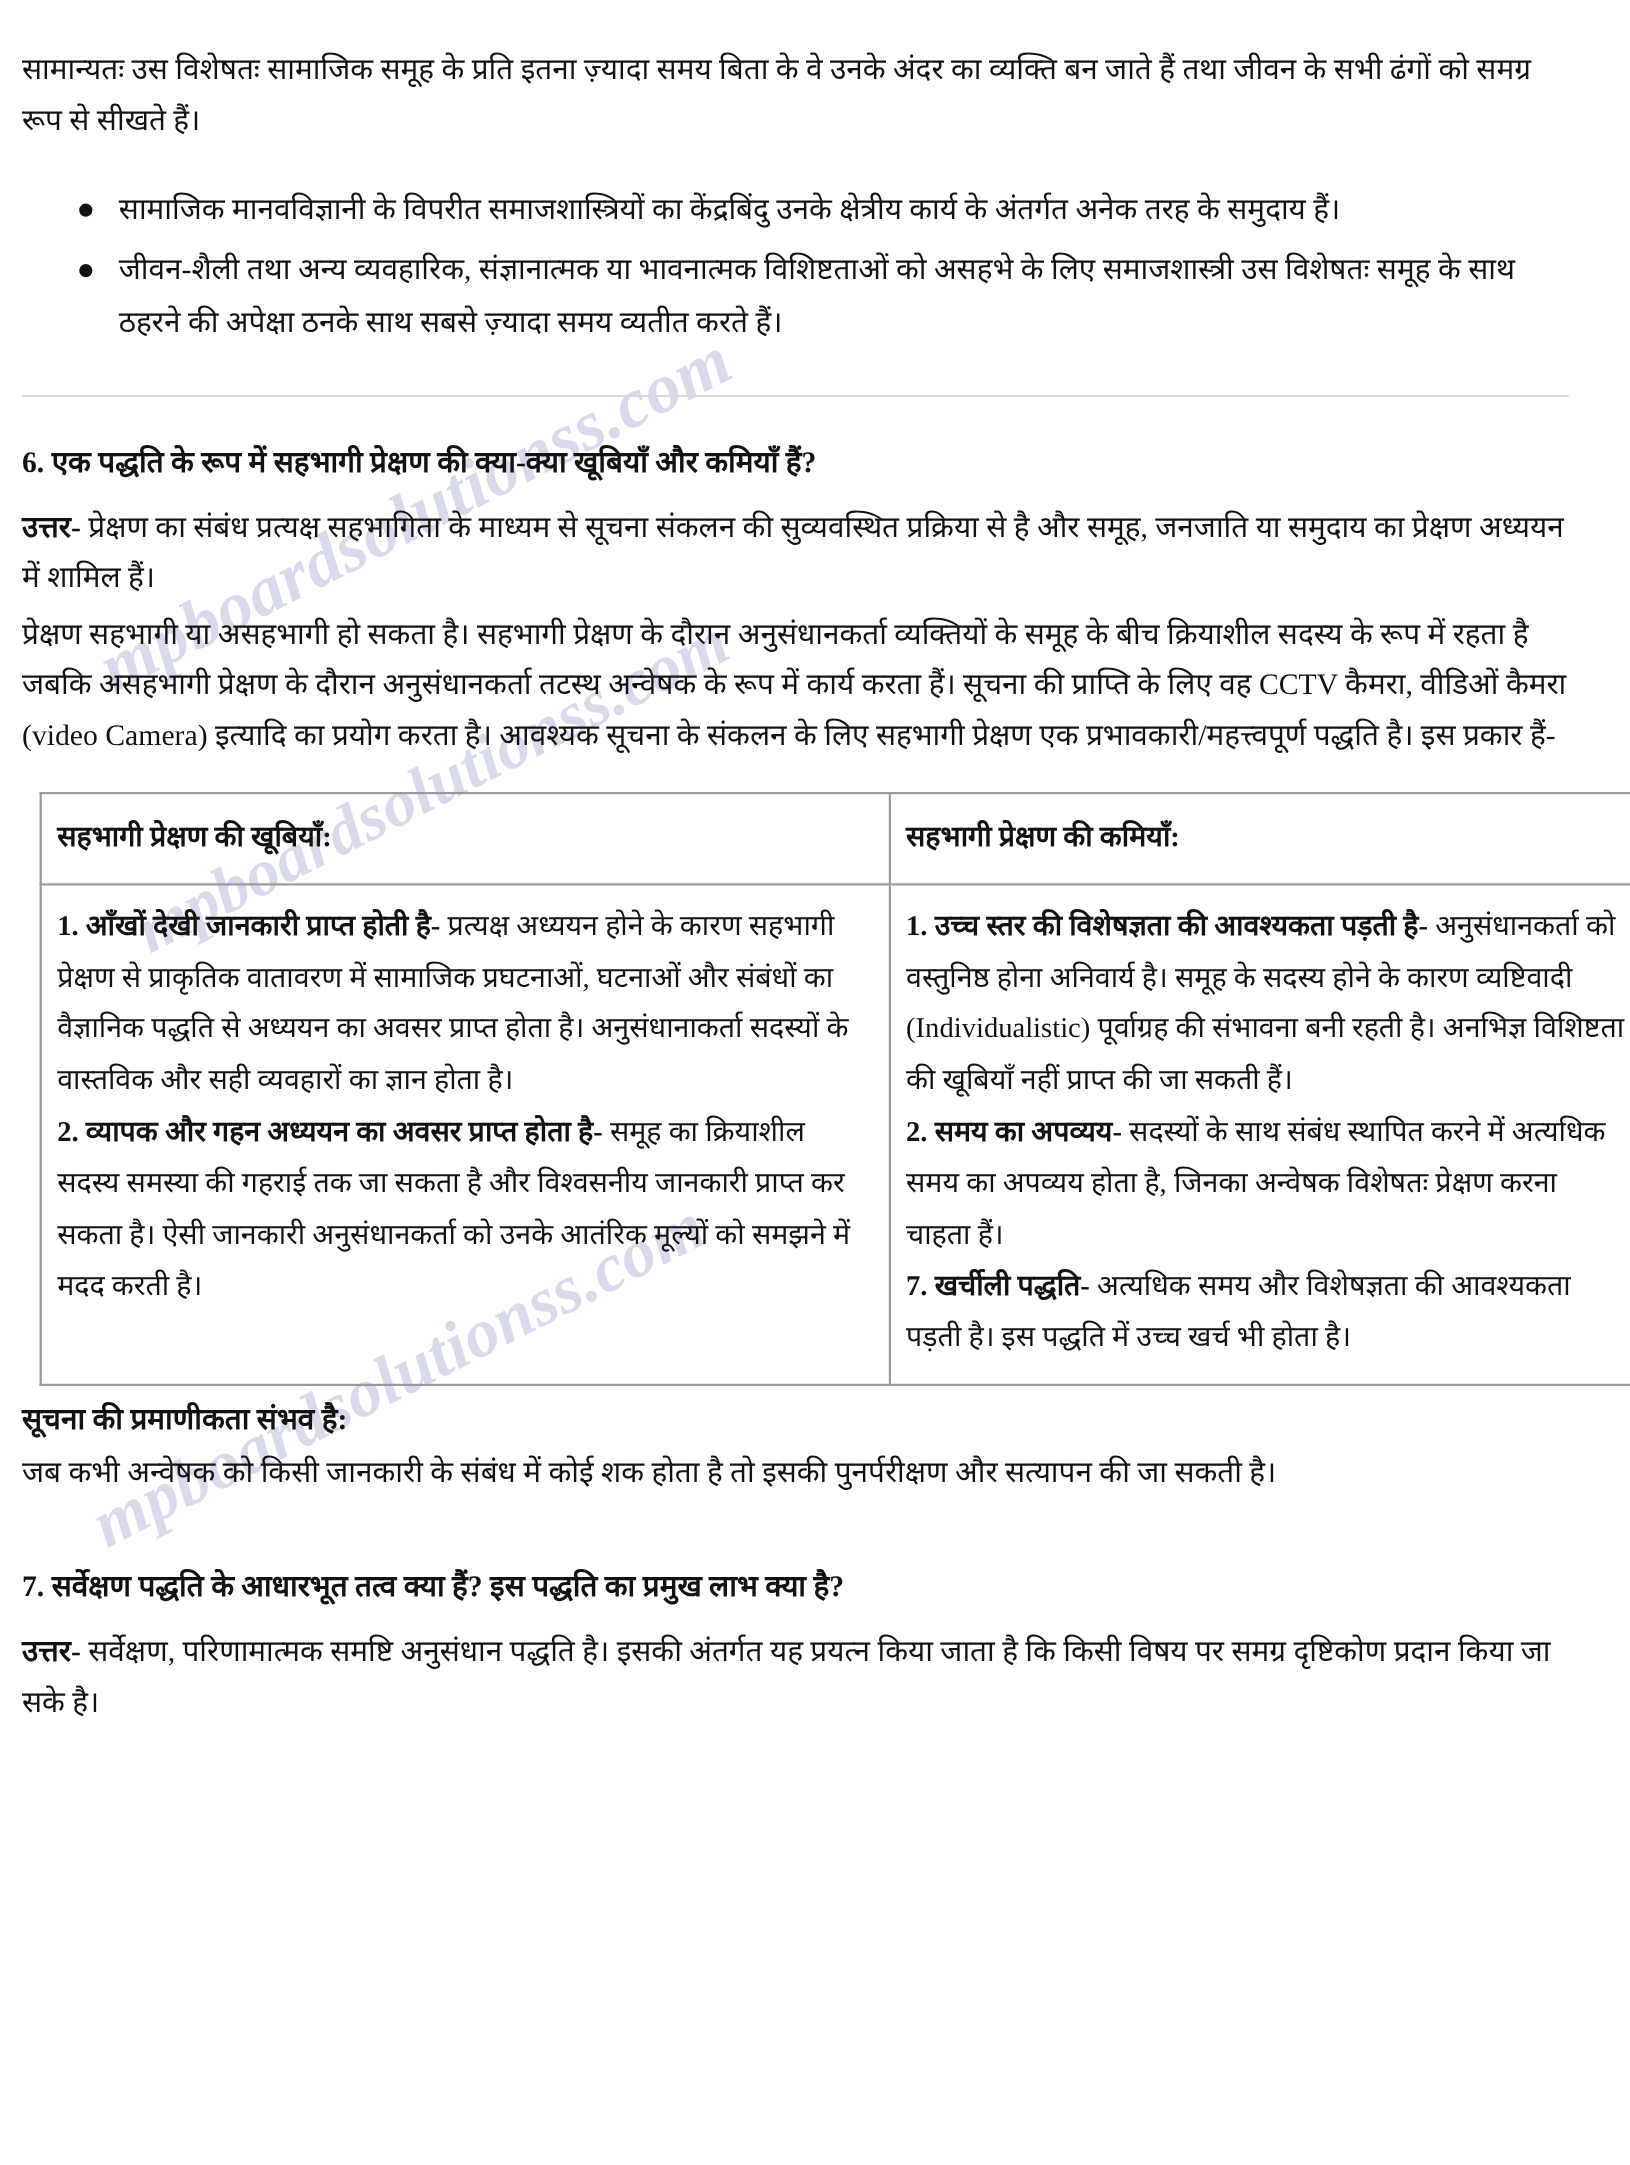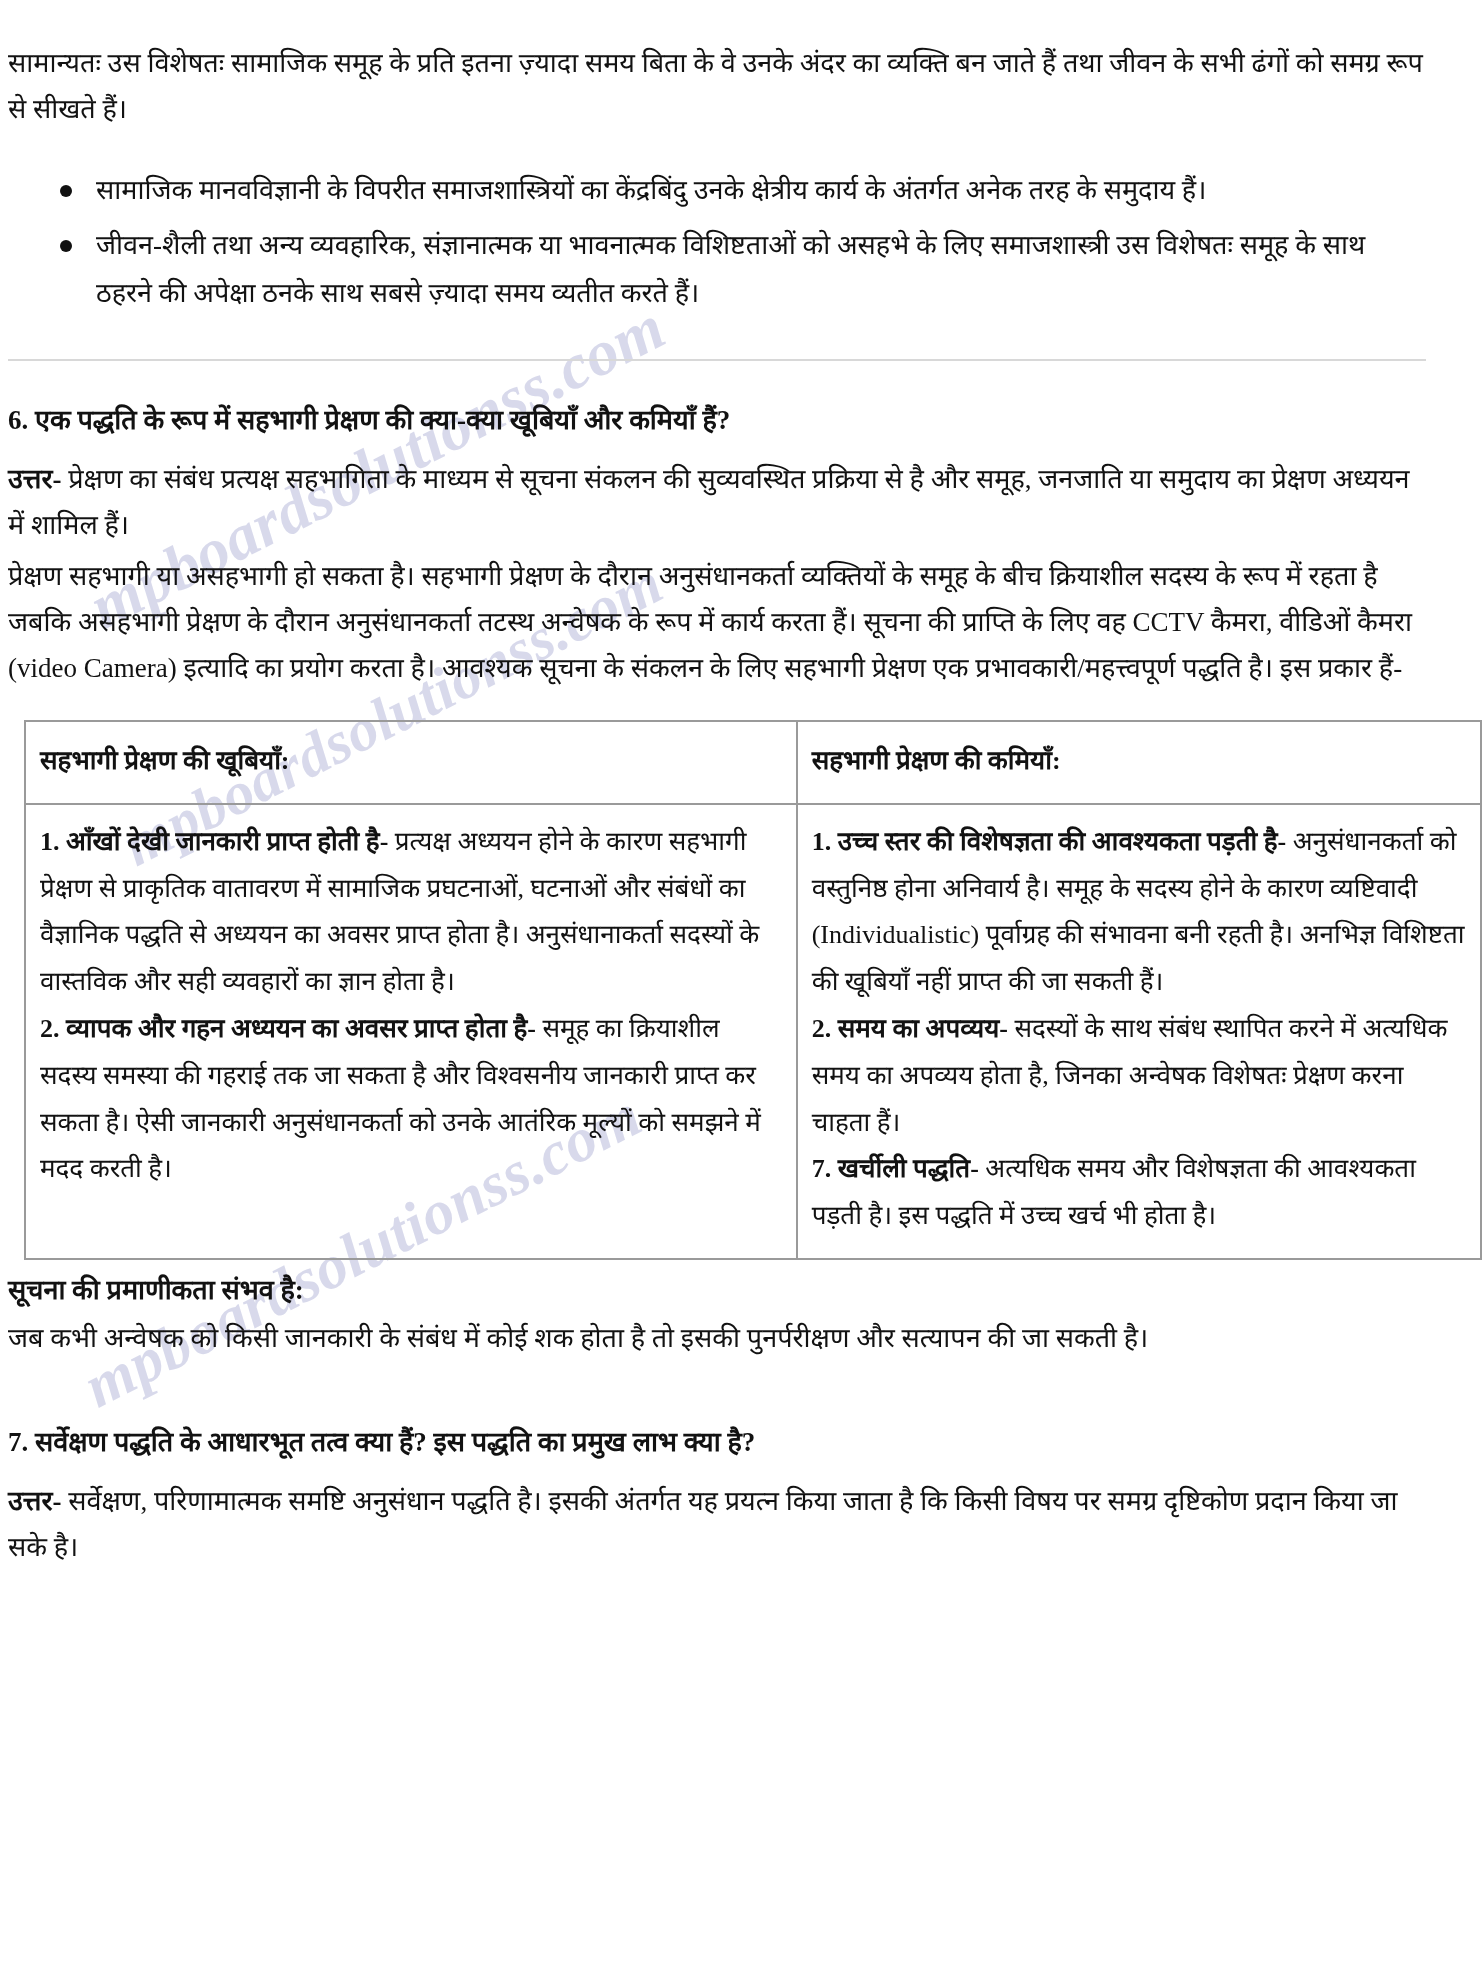--- a/index.html
+++ b/index.html
@@ -34,21 +34,21 @@
     letter-spacing: 0.5px;
   }
   .wm1 { left: 60px;  top: 430px;  font-size: 64px; transform: rotate(-27deg); }
   .wm2 { left: 95px;  top: 680px;  font-size: 60px; transform: rotate(-27deg); }
   .wm3 { left: 55px;  top: 1215px; font-size: 62px; transform: rotate(-27deg); }
 
   
   #page {
     position: relative;
     z-index: 10;
-    padding: 40px 8px 0 8px;
+    padding: 40px 8px 0 20px;
     box-sizing: border-box;
     width: 1434px;
   }
 
   p.para {
     margin: 0 0 6px 0;
     font-size: 27px;
     line-height: 1.72;
     text-align: left;
   }

